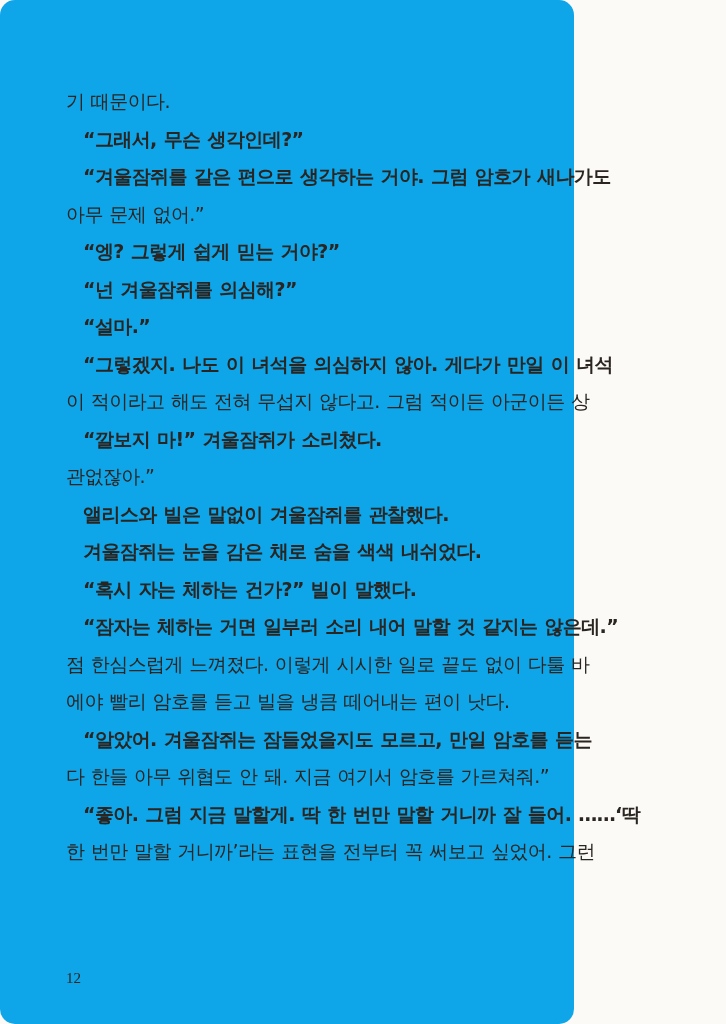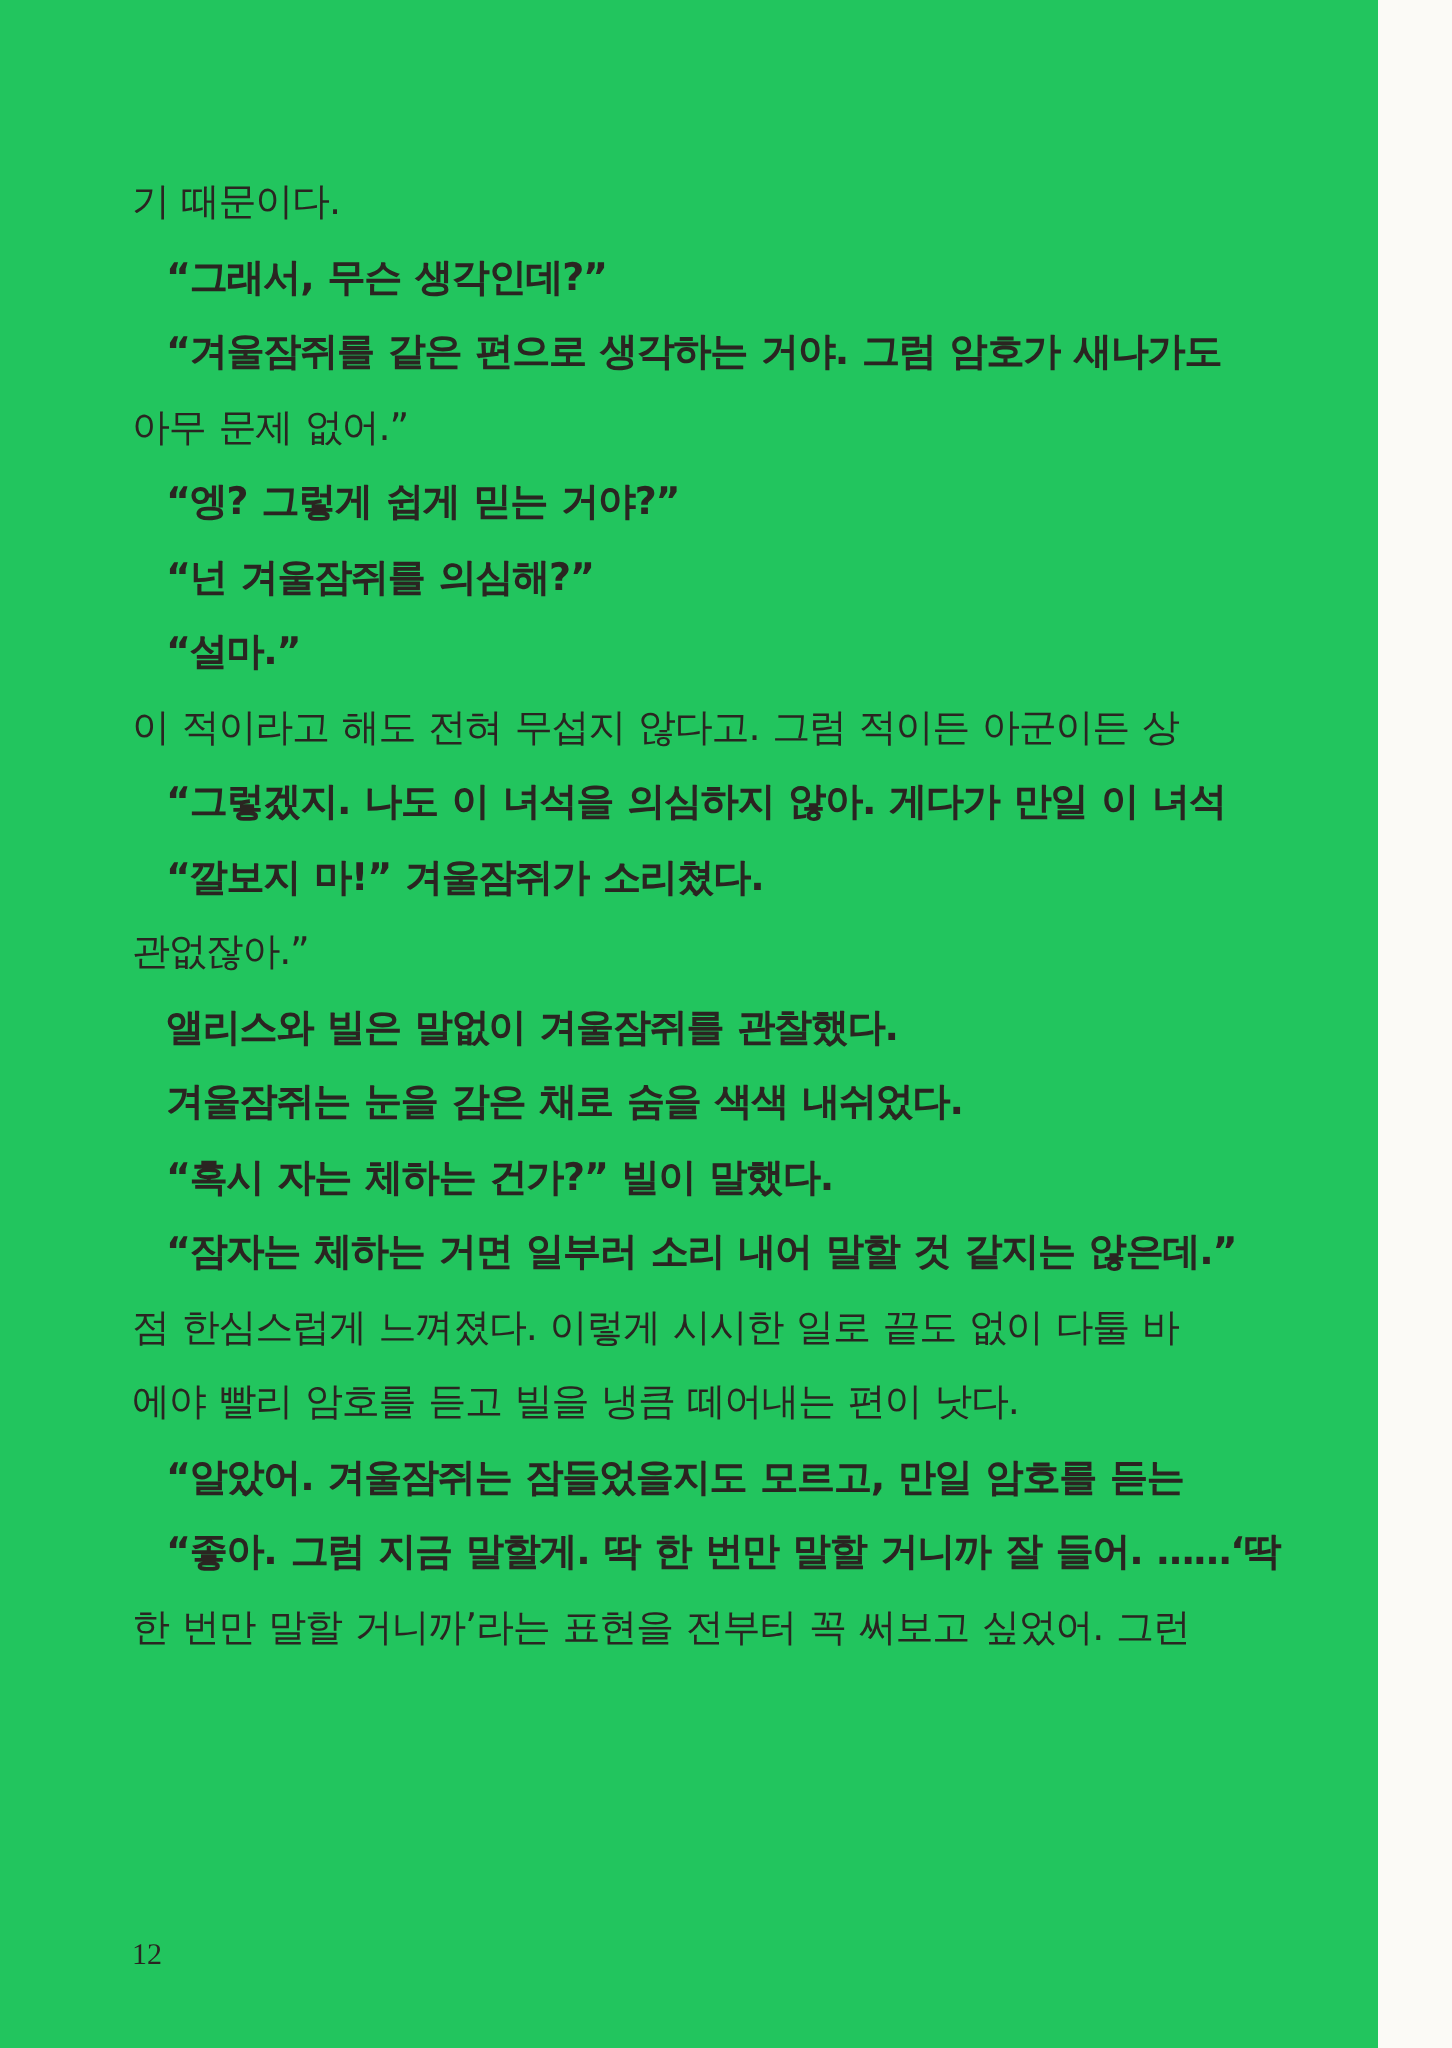--- a/index.html
+++ b/index.html
@@ -5,25 +5,26 @@
   html, body {
     margin: 0;
     padding: 0;
     width: 726px;
     height: 1024px;
     background: #fbfaf6;
     overflow: hidden;
   }
   .page {
     position: relative;
-    width: 689px;
+    width: 574px;
     height: 1024px;
-    background: #22c55e;
+    background: #0ea5e9;
     font-family: "DejaVu Sans", "Liberation Sans", sans-serif;
     color: #2a2521;
+    border-radius: 15px;
   }
   .body-text {
     position: absolute;
     left: 66px;
     top: 83px;
     width: 610px;
   }
   .line {
     height: 37.5px;
     line-height: 37.5px;
@@ -50,28 +51,29 @@
 
 <div class="page">
   <div class="body-text">
     <div class="line">기 때문이다.</div>
     <div class="line indent">“그래서, 무슨 생각인데?”</div>
     <div class="line indent">“겨울잠쥐를 같은 편으로 생각하는 거야. 그럼 암호가 새나가도</div>
     <div class="line">아무 문제 없어.”</div>
     <div class="line indent">“엥? 그렇게 쉽게 믿는 거야?”</div>
     <div class="line indent">“넌 겨울잠쥐를 의심해?”</div>
     <div class="line indent">“설마.”</div>
+    <div class="line indent">“그렇겠지. 나도 이 녀석을 의심하지 않아. 게다가 만일 이 녀석</div>
     <div class="line">이 적이라고 해도 전혀 무섭지 않다고. 그럼 적이든 아군이든 상</div>
-    <div class="line indent">“그렇겠지. 나도 이 녀석을 의심하지 않아. 게다가 만일 이 녀석</div>
     <div class="line indent">“깔보지 마!” 겨울잠쥐가 소리쳤다.</div>
     <div class="line">관없잖아.”</div>
     <div class="line indent">앨리스와 빌은 말없이 겨울잠쥐를 관찰했다.</div>
     <div class="line indent">겨울잠쥐는 눈을 감은 채로 숨을 색색 내쉬었다.</div>
     <div class="line indent">“혹시 자는 체하는 건가?” 빌이 말했다.</div>
     <div class="line indent">“잠자는 체하는 거면 일부러 소리 내어 말할 것 같지는 않은데.”</div>
     <div class="line">점 한심스럽게 느껴졌다. 이렇게 시시한 일로 끝도 없이 다툴 바</div>
     <div class="line">에야 빨리 암호를 듣고 빌을 냉큼 떼어내는 편이 낫다.</div>
     <div class="line indent">“알았어. 겨울잠쥐는 잠들었을지도 모르고, 만일 암호를 듣는</div>
+    <div class="line">다 한들 아무 위협도 안 돼. 지금 여기서 암호를 가르쳐줘.”</div>
     <div class="line indent">“좋아. 그럼 지금 말할게. 딱 한 번만 말할 거니까 잘 들어. ……‘딱</div>
     <div class="line">한 번만 말할 거니까’라는 표현을 전부터 꼭 써보고 싶었어. 그런</div>
   </div>
   <div class="page-number">12</div>
 </div>
 
 </body></html>

